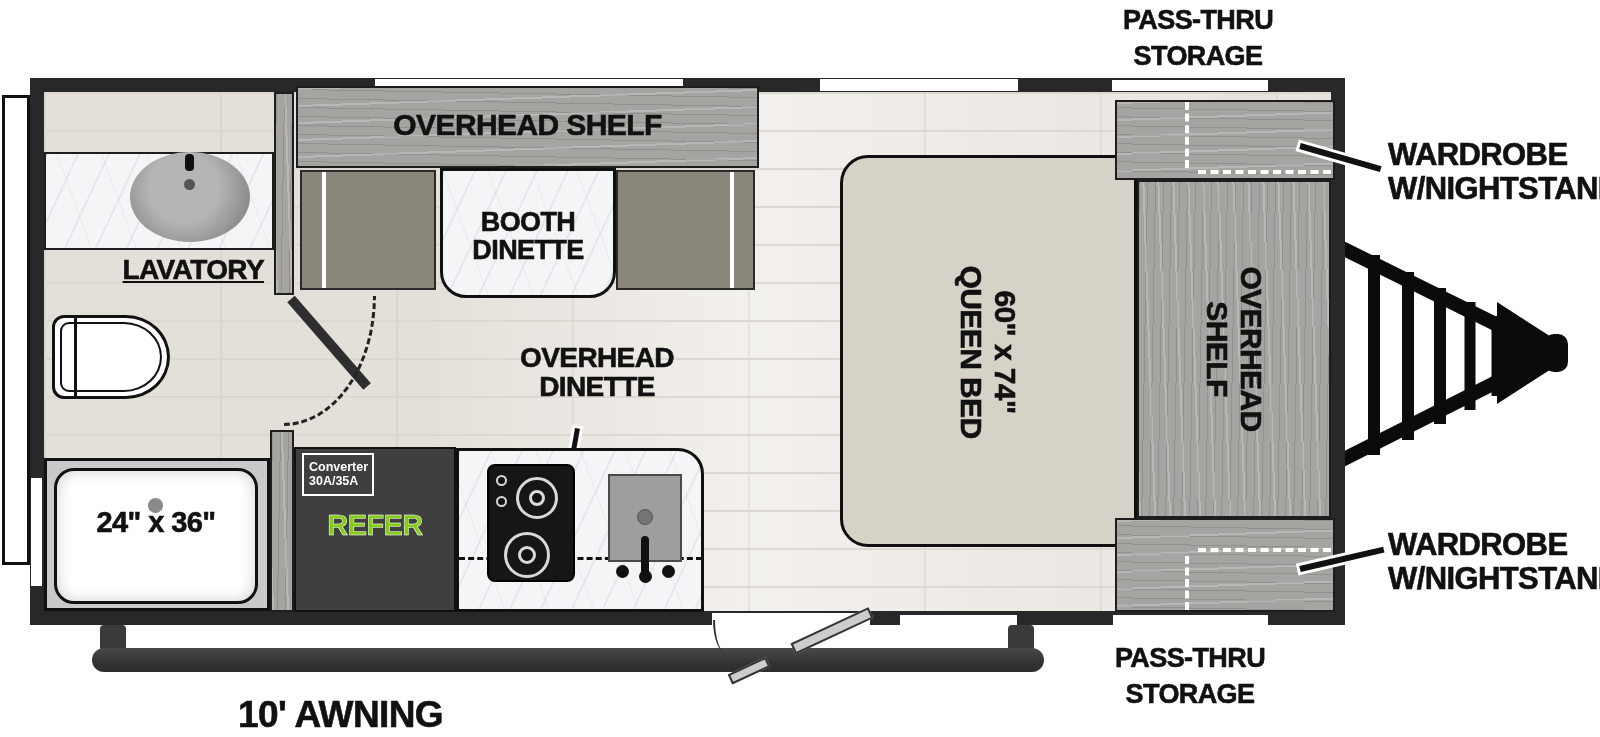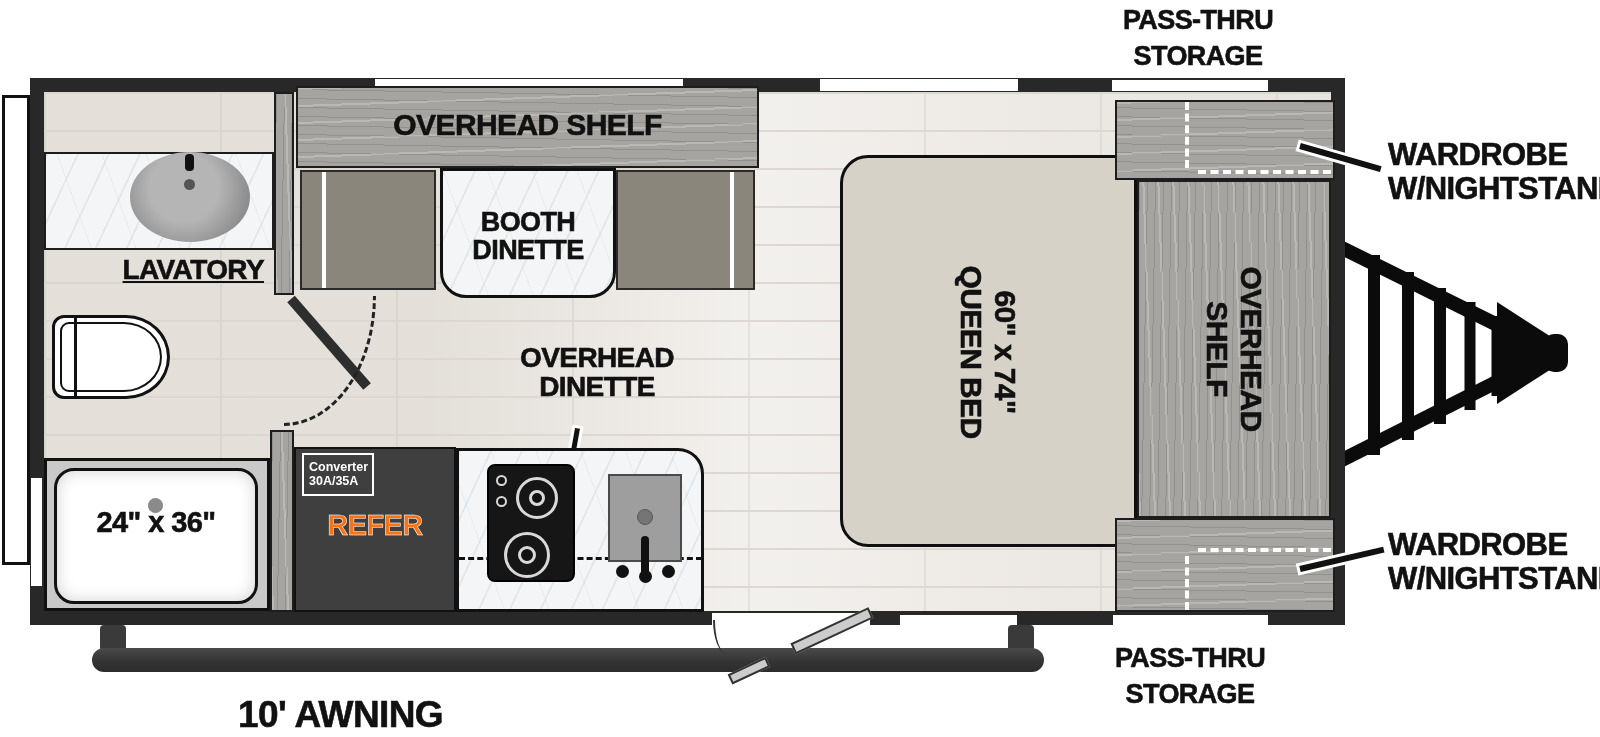--- a/index.html
+++ b/index.html
@@ -35,21 +35,21 @@
        white-space:nowrap;-webkit-text-stroke:.6px var(--label);}
   .center{text-align:center;}
   .f40{font-size:37px;}
   .f33{font-size:27px;}
   .f31{font-size:31px;}
   .f30{font-size:30px;}
   .f29{font-size:29px;}
   .f28{font-size:28px;}
   .f27{font-size:27px;}
   .f26{font-size:26px;}
-  .white-lbl{color:#f97316;-webkit-text-stroke:.5px #fff;}
+  .white-lbl{color:#84cc16;-webkit-text-stroke:.5px #fff;}
 
   .rot-wrap{position:absolute;width:0;height:0;}
   .rot{position:absolute;transform:translate(-50%,-50%) rotate(90deg);text-align:center;}
 
   .pointer{background:#111;box-shadow:0 0 0 3px #fff;}
   .dash-v{border-left:4px dashed #fff;}
   .dash-h{border-top:4px dashed #fff;}
 </style>
 </head>
 <body>

